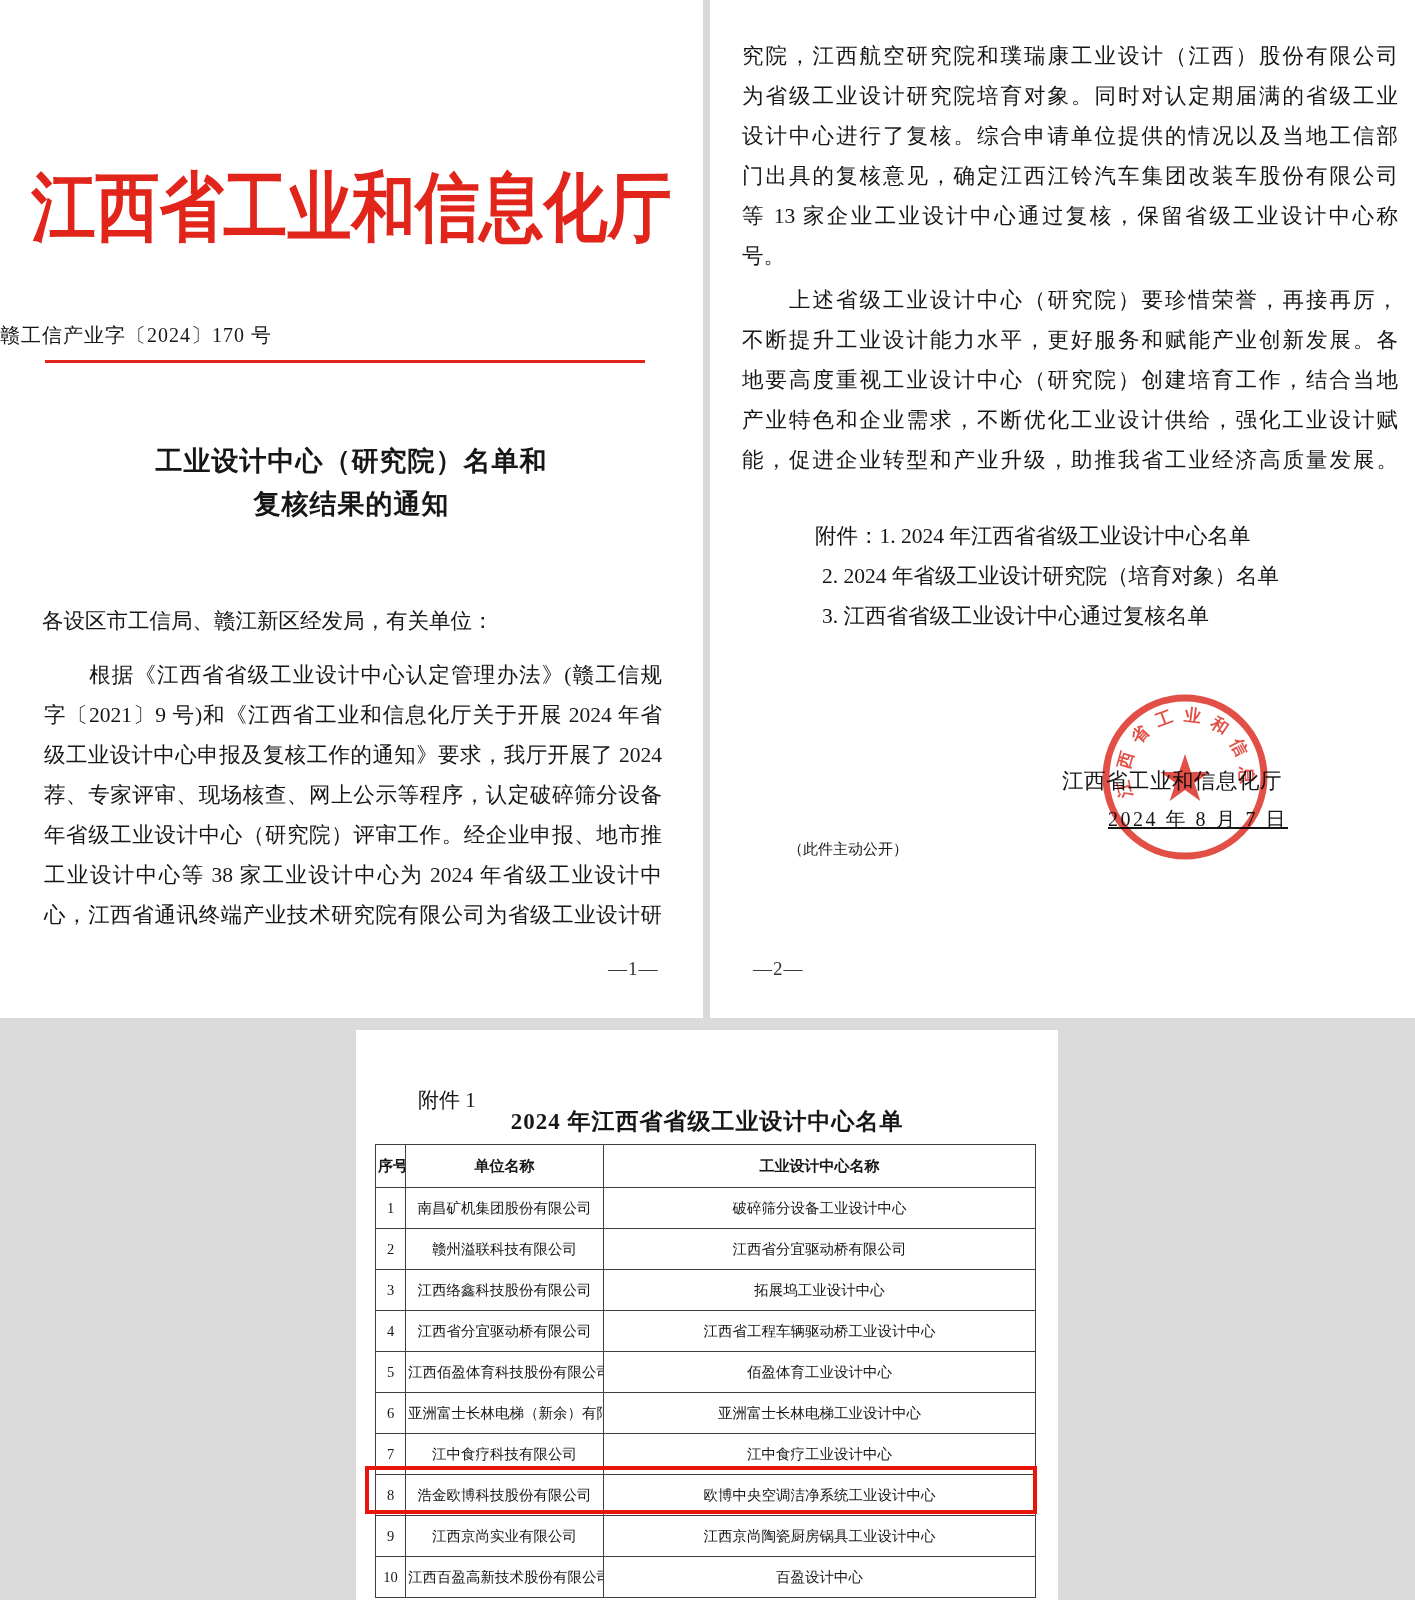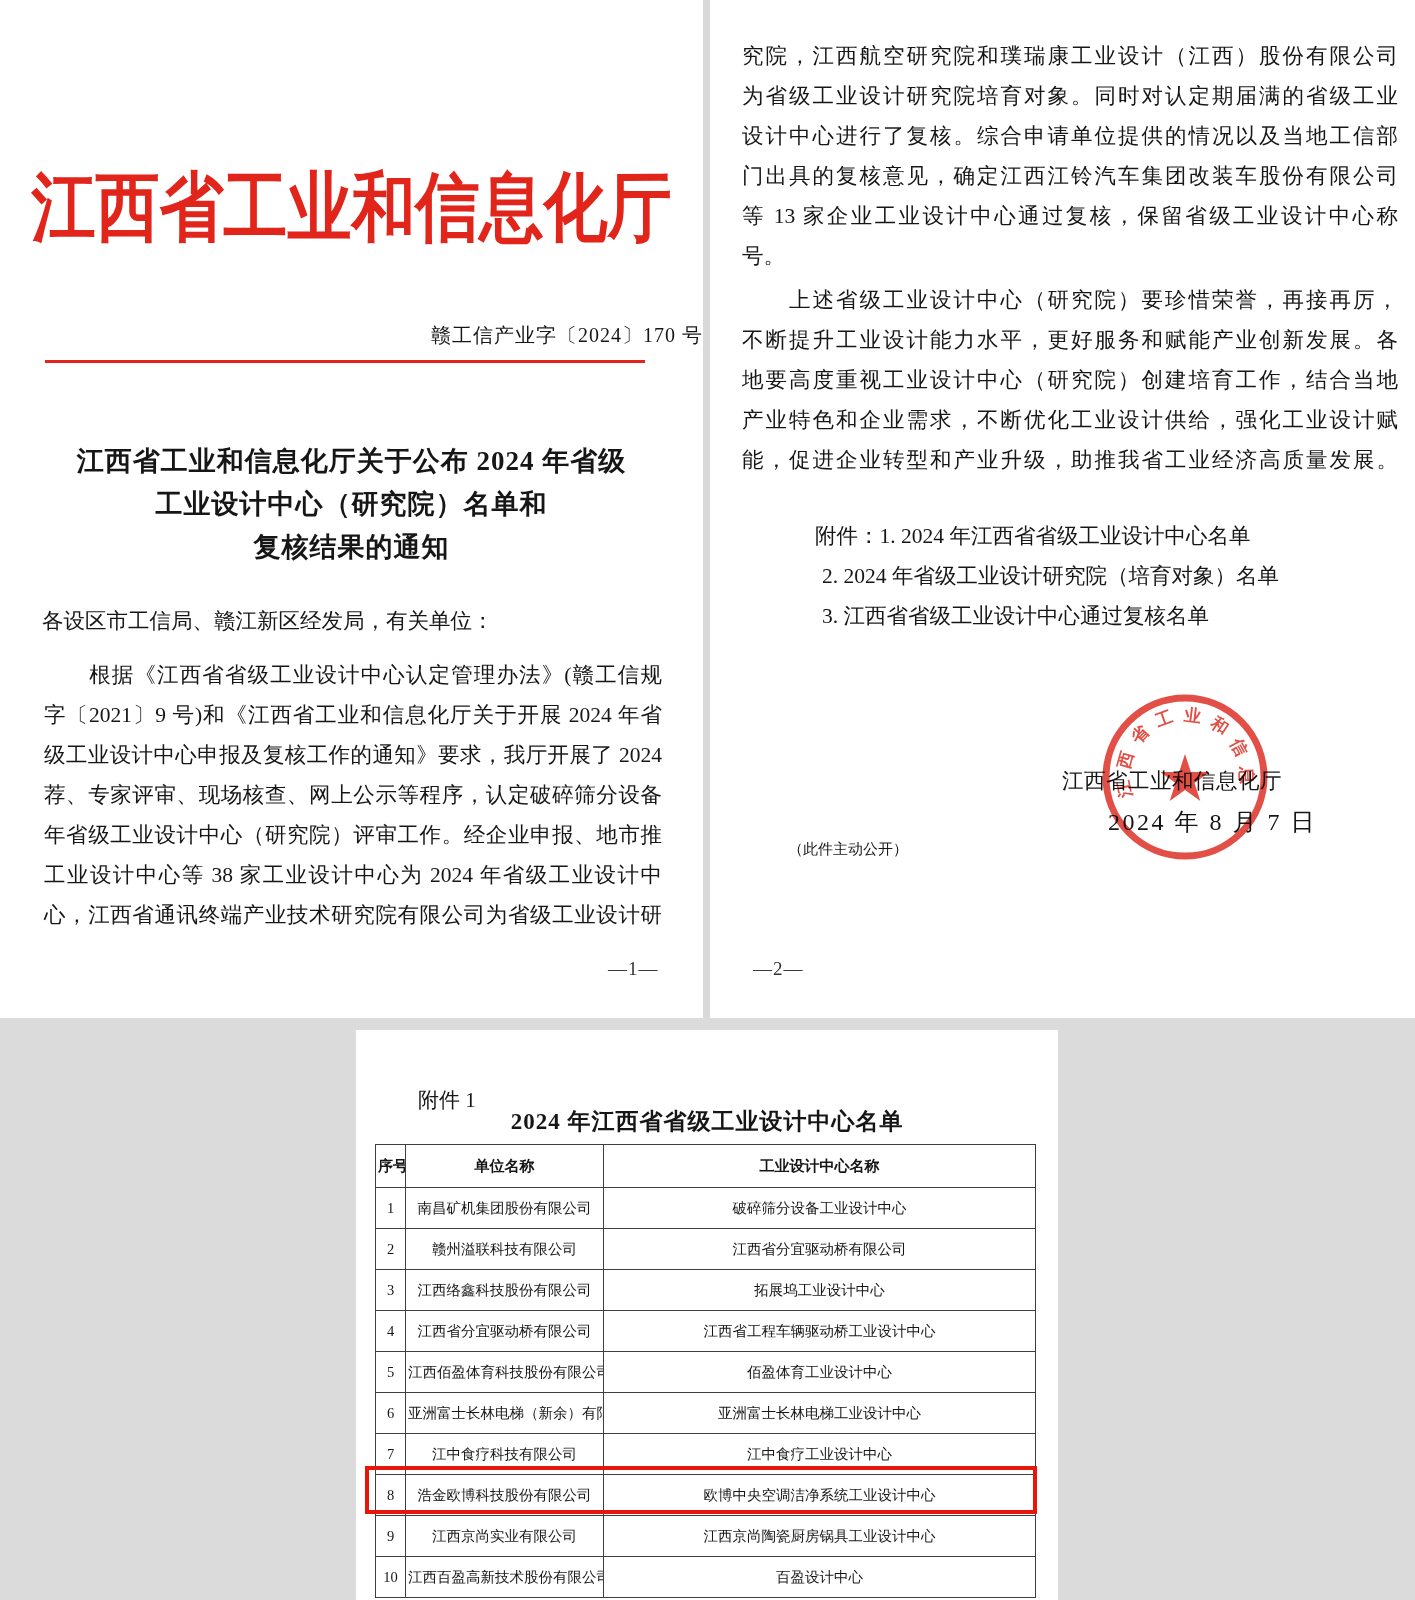--- a/index.html
+++ b/index.html
@@ -13,21 +13,21 @@
   .page-right { left:710px; width:705px; }
   .page-divider { position:absolute; left:703px; top:0; width:7px; height:1018px; background:#d9d9d9; }
 
   
   .agency-header {
     position:absolute; top:168px; left:0; width:100%; height:80px; line-height:80px;
     text-align:center; font-size:64px; font-weight:bold; color:#e1251b;
     letter-spacing:0px; transform:scale(1,1.18); transform-origin:center;
     white-space:nowrap;
   }
-  .doc-number { position:absolute; top:322px; left:0; width:100%; text-align:right; font-size:20px; letter-spacing:1px; }
+  .doc-number { position:absolute; top:322px; left:0; width:100%; text-align:left; font-size:20px; letter-spacing:1px; }
   .red-rule { position:absolute; top:360px; left:45px; width:600px; height:3px; background:#e1251b; }
   .doc-title { position:absolute; top:440px; left:0; width:100%; }
   .doc-title > div { text-align:center; font-size:27px; font-weight:bold; line-height:43px; letter-spacing:1px; }
   .salutation { position:absolute; top:606px; left:42px; width:620px; font-size:21.5px; }
   .body-para { position:absolute; top:655px; left:44px; width:618px; }
   .body-para > div, .para > div {
     font-size:21.5px; line-height:40px; height:40px; white-space:nowrap;
     text-align:justify; text-align-last:justify; text-justify:inter-character;
   }
   .pagenum { position:absolute; font-size:19px; letter-spacing:1px; color:#333; }
@@ -36,21 +36,21 @@
 
   
   .para { position:absolute; }
   .para1 { top:36px;  left:32px; width:656px; }
   .para2 { top:280px; left:32px; width:656px; }
   .para1 > div:last-child { text-align-last:left; }
   .attach-list { position:absolute; top:516px; left:65px; width:620px; }
   .attach-list > div { font-size:21.5px; line-height:40px;margin-left:40px; }
   .attach-list > div:not(:first-child) { margin-left:47px; }
   .signer { position:absolute; top:766px; left:352px; font-size:21.5px; letter-spacing:0.5px; white-space:nowrap; }
-  .sign-date { position:absolute; top:806px; left:398px; font-size:24px; letter-spacing:2.5px; white-space:nowrap; }
+  .sign-date { position:absolute; top:806px; left:398px; font-size:20px; letter-spacing:2.5px; white-space:nowrap;text-decoration:underline; }
   .disclosure { position:absolute; top:840px; left:78px; font-size:15px; }
   .seal { position:absolute; left:390px; top:692px; width:170px; height:170px; opacity:0.87; mix-blend-mode:multiply; }
 
   
   .bottom-section { position:absolute; left:0; top:1018px; width:1415px; height:582px; background:#dbdbdb; }
   .attach-page { position:absolute; left:356px; top:12px; width:702px; height:570px; background:#fff; }
   .attach-label { position:absolute; top:36px; left:62px; font-size:21px;margin-top:20px; }
   .attach-title { position:absolute; top:76px; left:0; width:100%; text-align:center; font-size:23px; font-weight:bold; letter-spacing:1px; }
   .centers-table { position:absolute; left:19px; top:114px; width:660px; border-collapse:collapse; table-layout:fixed; }
   .centers-table th, .centers-table td {
@@ -67,21 +67,20 @@
 </head>
 <body>
 
 <div class="screenshot">
 
   <div class="page page-left">
     <div class="agency-header">江西省工业和信息化厅</div>
     <div class="doc-number">赣工信产业字〔2024〕170 号</div>
     <div class="red-rule"></div>
     <div class="doc-title">
-        <div>江西省工业和信息化厅关于公布 2024 年省级</div>
         <div>工业设计中心（研究院）名单和</div>
         <div>复核结果的通知</div>
       </div>
     <div class="salutation">各设区市工信局、赣江新区经发局，有关单位：</div>
     <div class="body-para">
         <div>　　根据《江西省省级工业设计中心认定管理办法》(赣工信规</div>
         <div>字〔2021〕9 号)和《江西省工业和信息化厅关于开展 2024 年省</div>
         <div>级工业设计中心申报及复核工作的通知》要求，我厅开展了 2024</div>
         <div>荐、专家评审、现场核查、网上公示等程序，认定破碎筛分设备</div>
         <div>年省级工业设计中心（研究院）评审工作。经企业申报、地市推</div>

